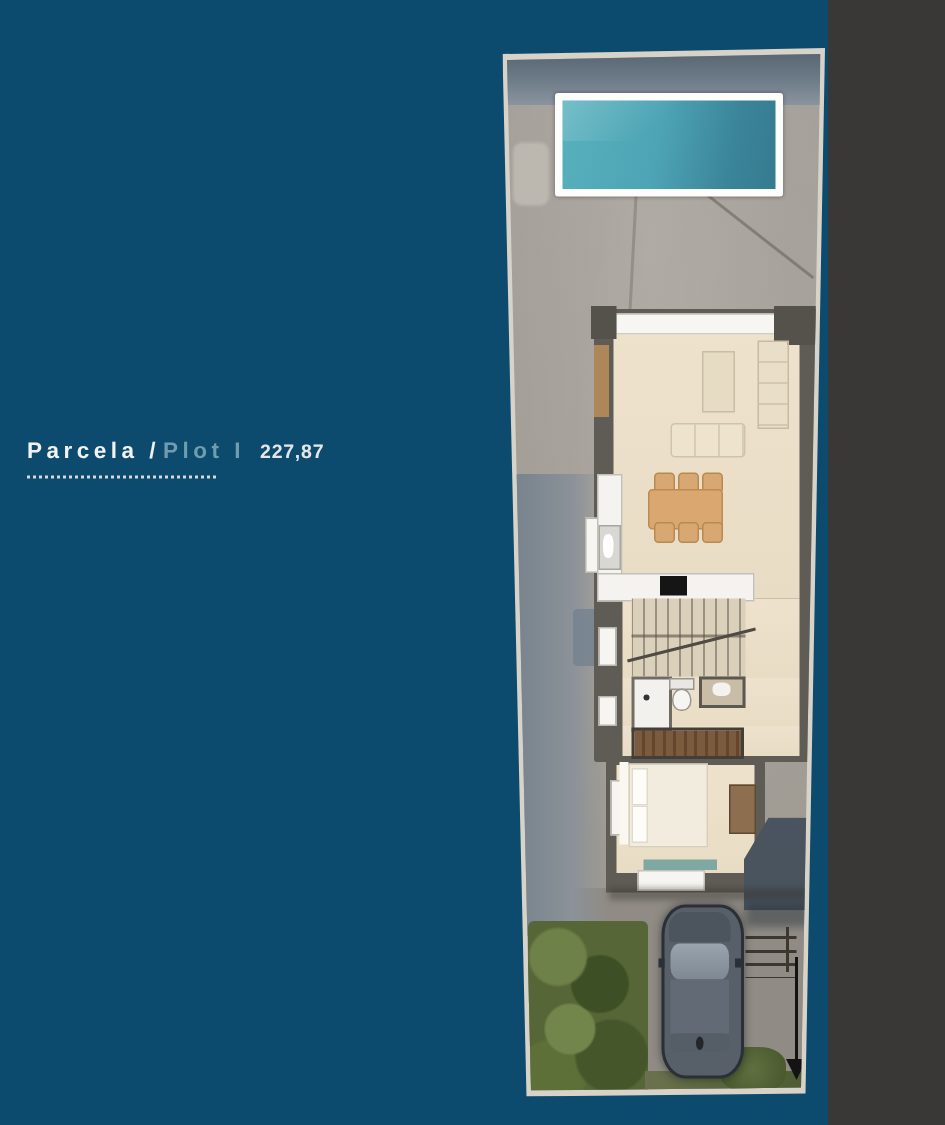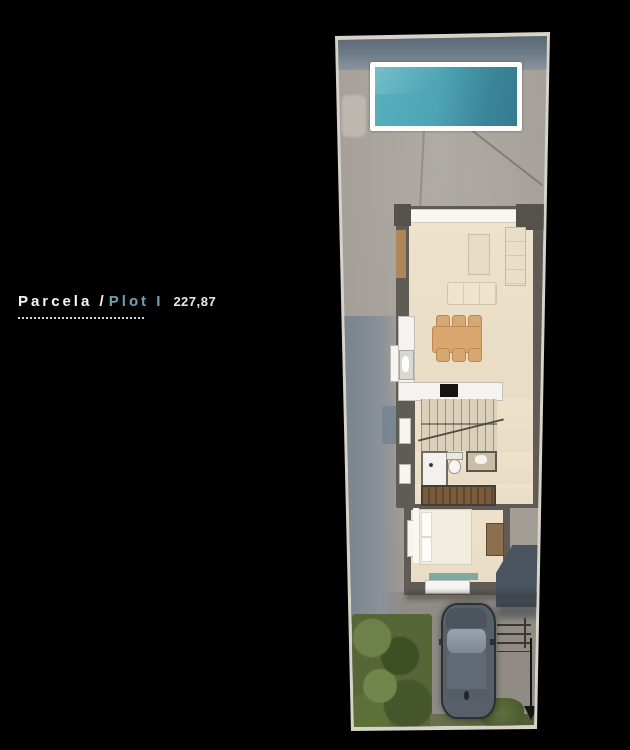--- a/index.html
+++ b/index.html
@@ -1,16 +1,16 @@
 <!DOCTYPE html>
 <html><head>
 <meta charset="utf-8">
 <style>
   html,body{margin:0;padding:0;background:#3a3837;}
-  .stage{position:relative;width:630px;height:750px;background:#000000;overflow:hidden;
+  .stage{position:relative;width:552px;height:750px;background:#0c4a6e;overflow:hidden;
          font-family:"Liberation Sans",sans-serif;}
   .abs{position:absolute;}
 
   
   .label-block{position:absolute;left:18px;top:292px;}
   .label-row{white-space:nowrap;}
   .lbl-parcela{color:#f2f2f2;font-size:15px;font-weight:700;letter-spacing:3px;}
   .lbl-plot{color:#6f9dae;font-size:15px;font-weight:700;letter-spacing:3px;margin-left:2px;}
   .lbl-value{color:#e6e6e6;font-size:13px;font-weight:700;letter-spacing:.5px;margin-left:10px;}
   .dotted-rule{width:126px;height:0;border-bottom:2px dotted #d8d8d8;margin-top:7px;}

